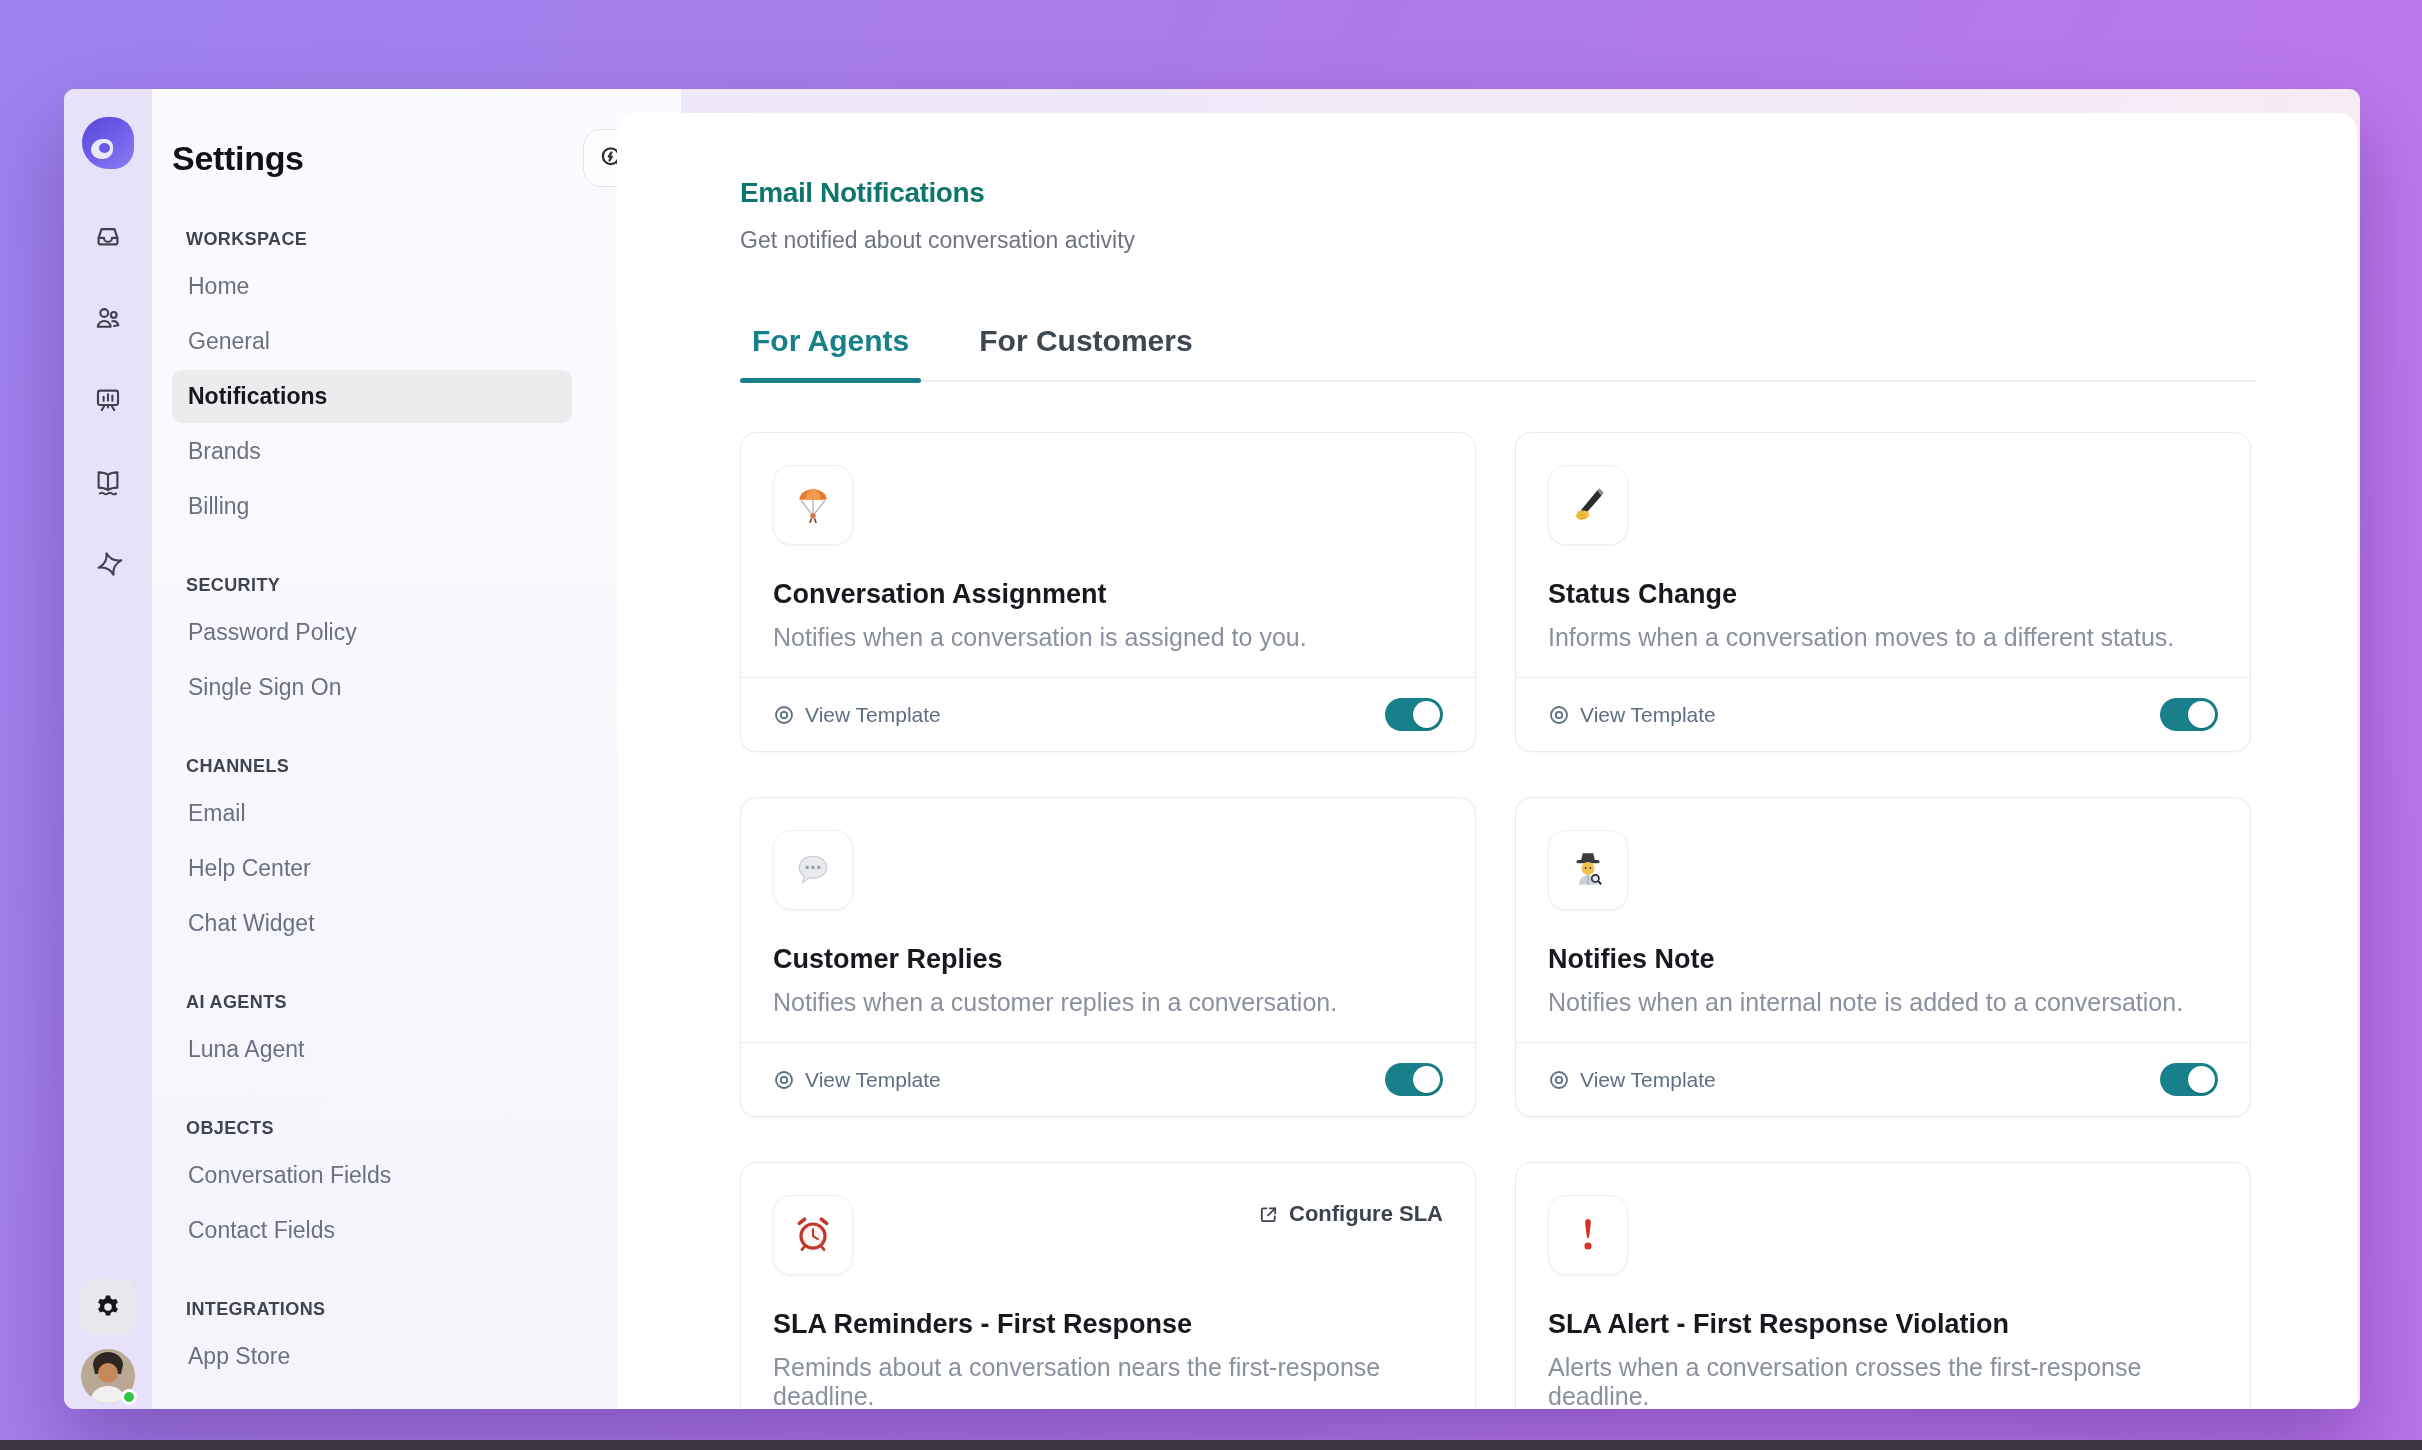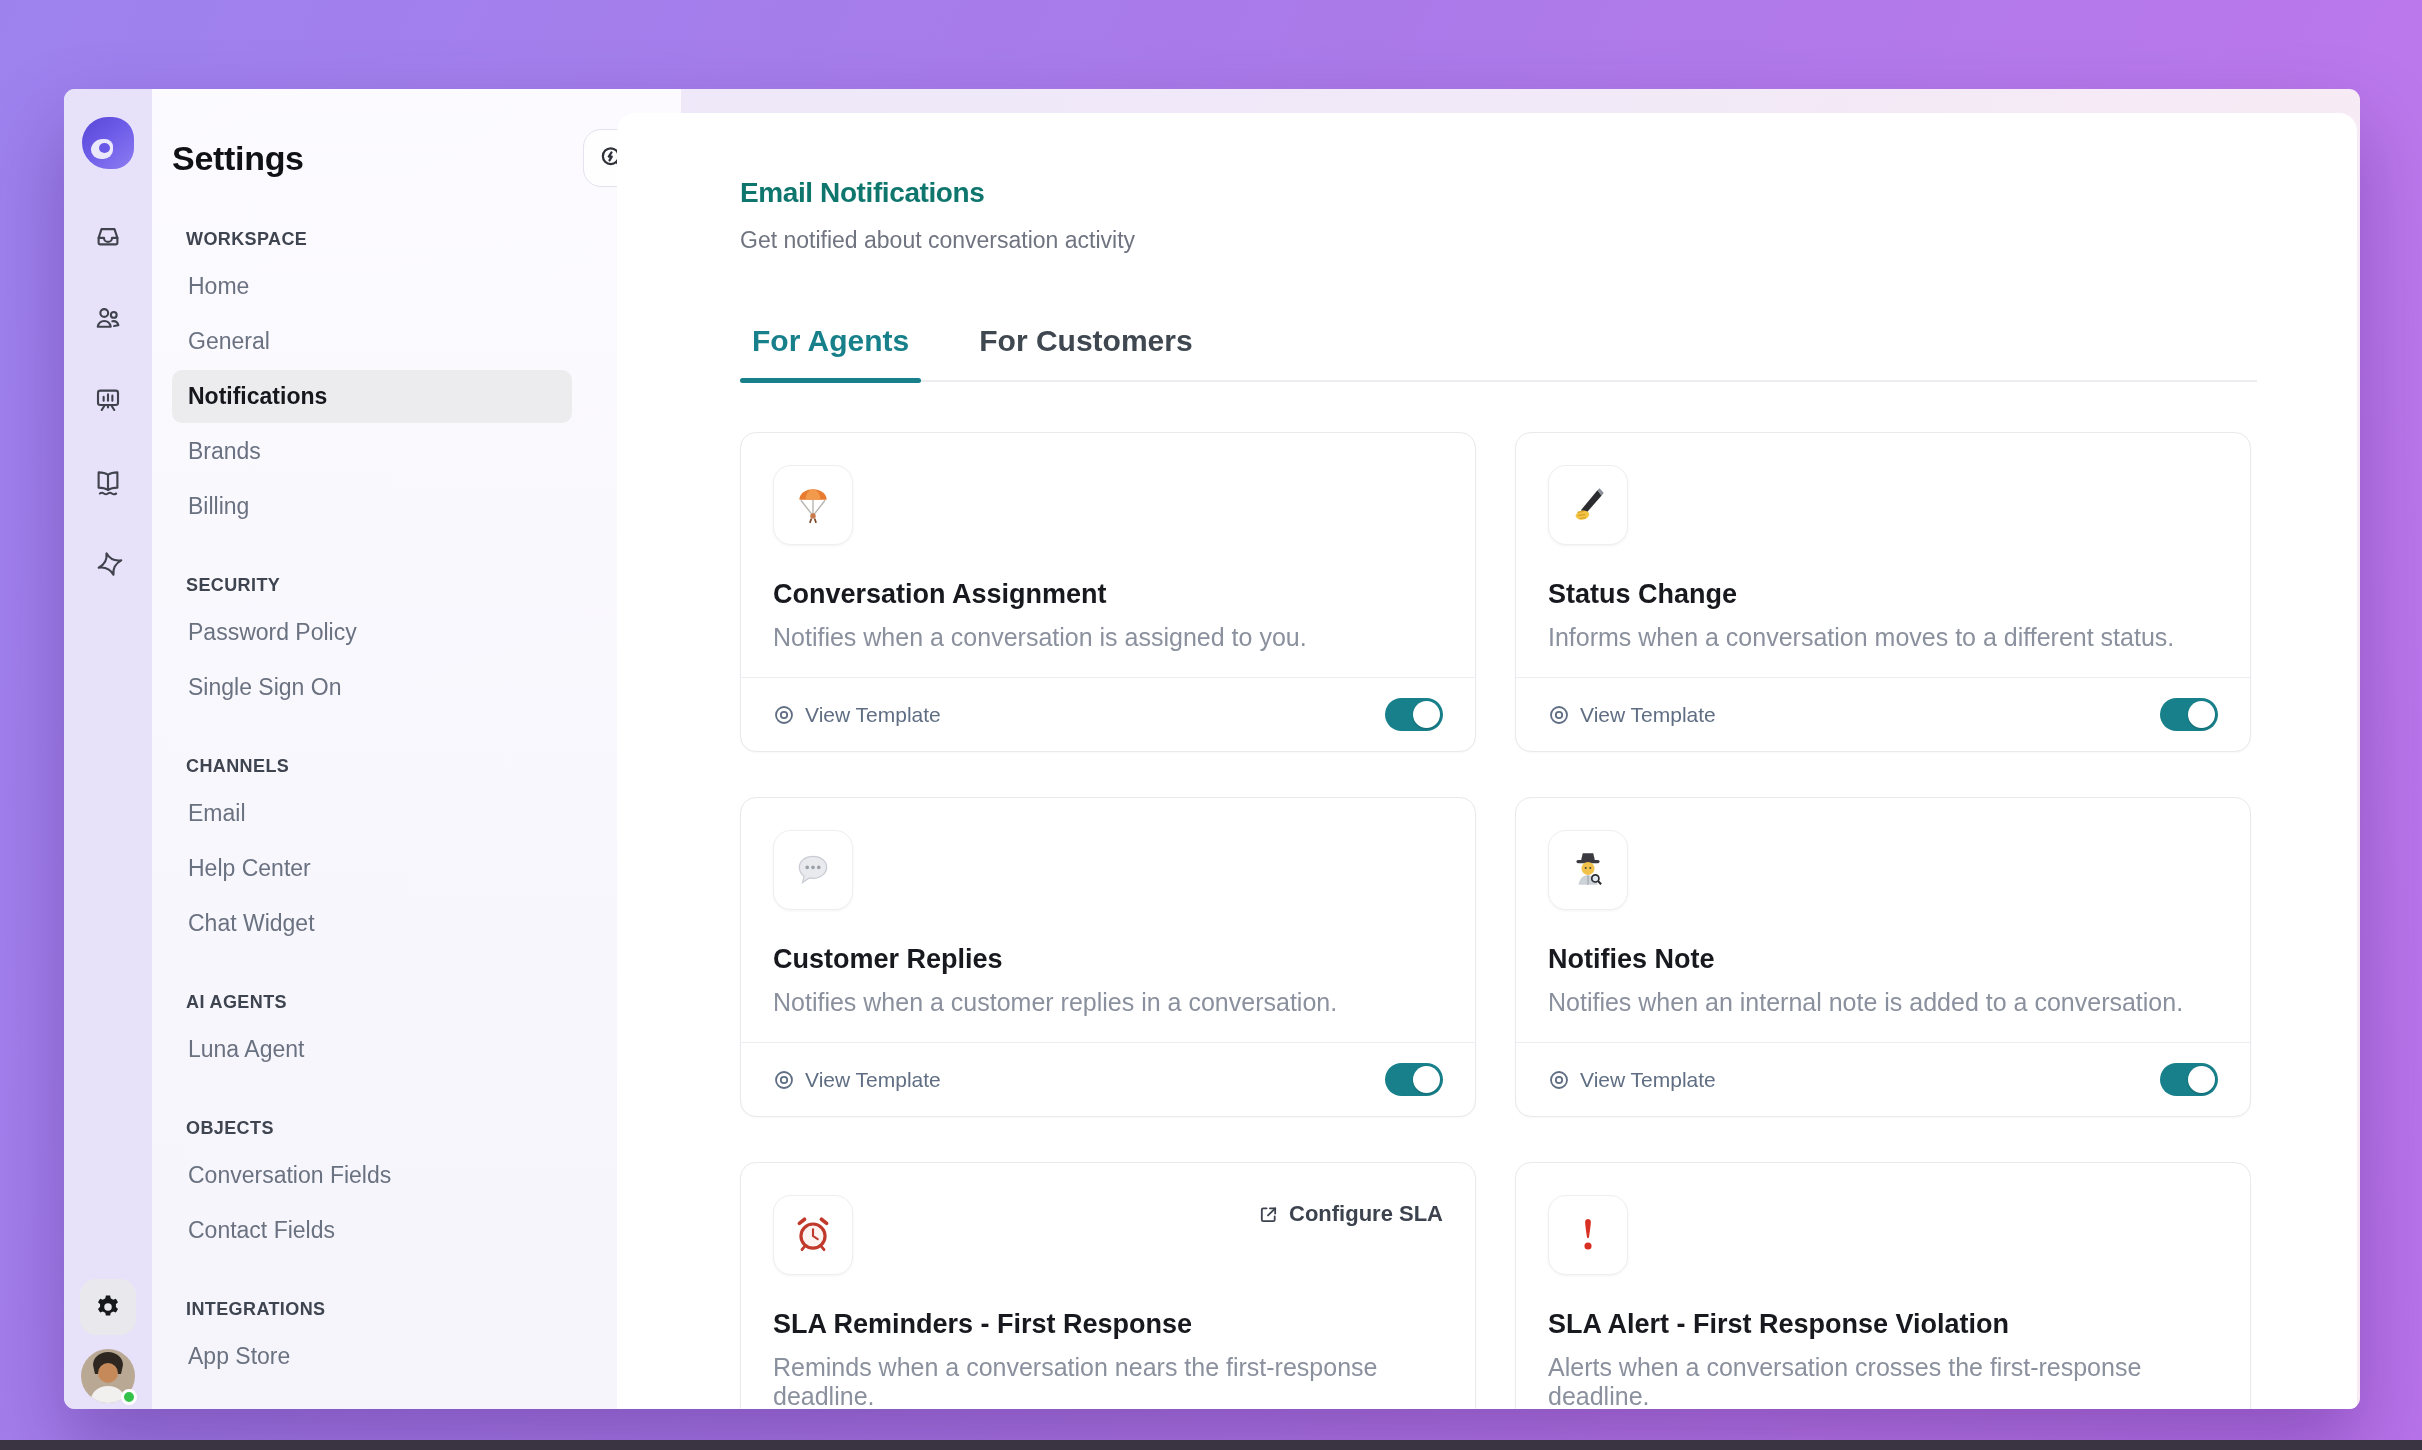--- a/index.html
+++ b/index.html
@@ -361,21 +361,21 @@
           <div class="tile">
             <svg width="42" height="42" viewBox="0 0 40 40">
                 <path d="M7 9l5-4" stroke="#c0392b" stroke-width="3.4" fill="none" stroke-linecap="round"></path>
                 <path d="M33 9l-5-4" stroke="#c0392b" stroke-width="3.4" fill="none" stroke-linecap="round"></path>
                 <circle cx="20" cy="21" r="11.5" fill="#fdf3f1" stroke="#c0392b" stroke-width="3"></circle>
                 <path d="M20 14.5V21l4.5 3" stroke="#c0392b" stroke-width="2" fill="none" stroke-linecap="round"></path>
                 <path d="M11.5 31.5 9.5 34M28.5 31.5l2 2.5" stroke="#c0392b" stroke-width="2.6" stroke-linecap="round"></path>
               </svg>
           </div>
           <div class="card-title">SLA Reminders - First Response</div>
-          <div class="card-desc">Reminds when a conversation nears the first-response deadline.</div>
+          <div class="card-desc">Reminds about a conversation nears the first-response deadline.</div>
         </div>
       </div>
 
       <div class="card">
         <div class="card-body">
           <div class="tile">
             <svg width="42" height="42" viewBox="0 0 40 40">
                 <path d="M17.4 6.5a2.8 2.8 0 0 1 5.2 0c.5 1.5-.8 10-1.6 15.5a1 1 0 0 1-2 0c-.8-5.5-2.1-14-1.6-15.5z" fill="#d93025"></path>
                 <circle cx="20" cy="30.5" r="3.4" fill="#d93025"></circle>
               </svg>

